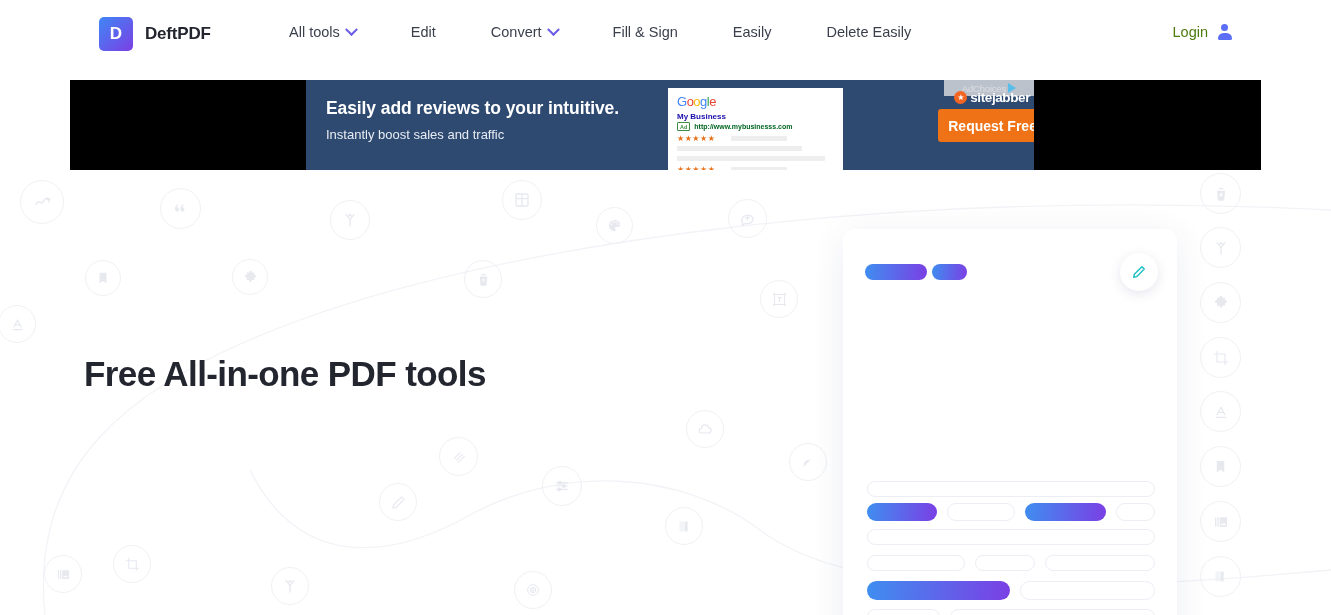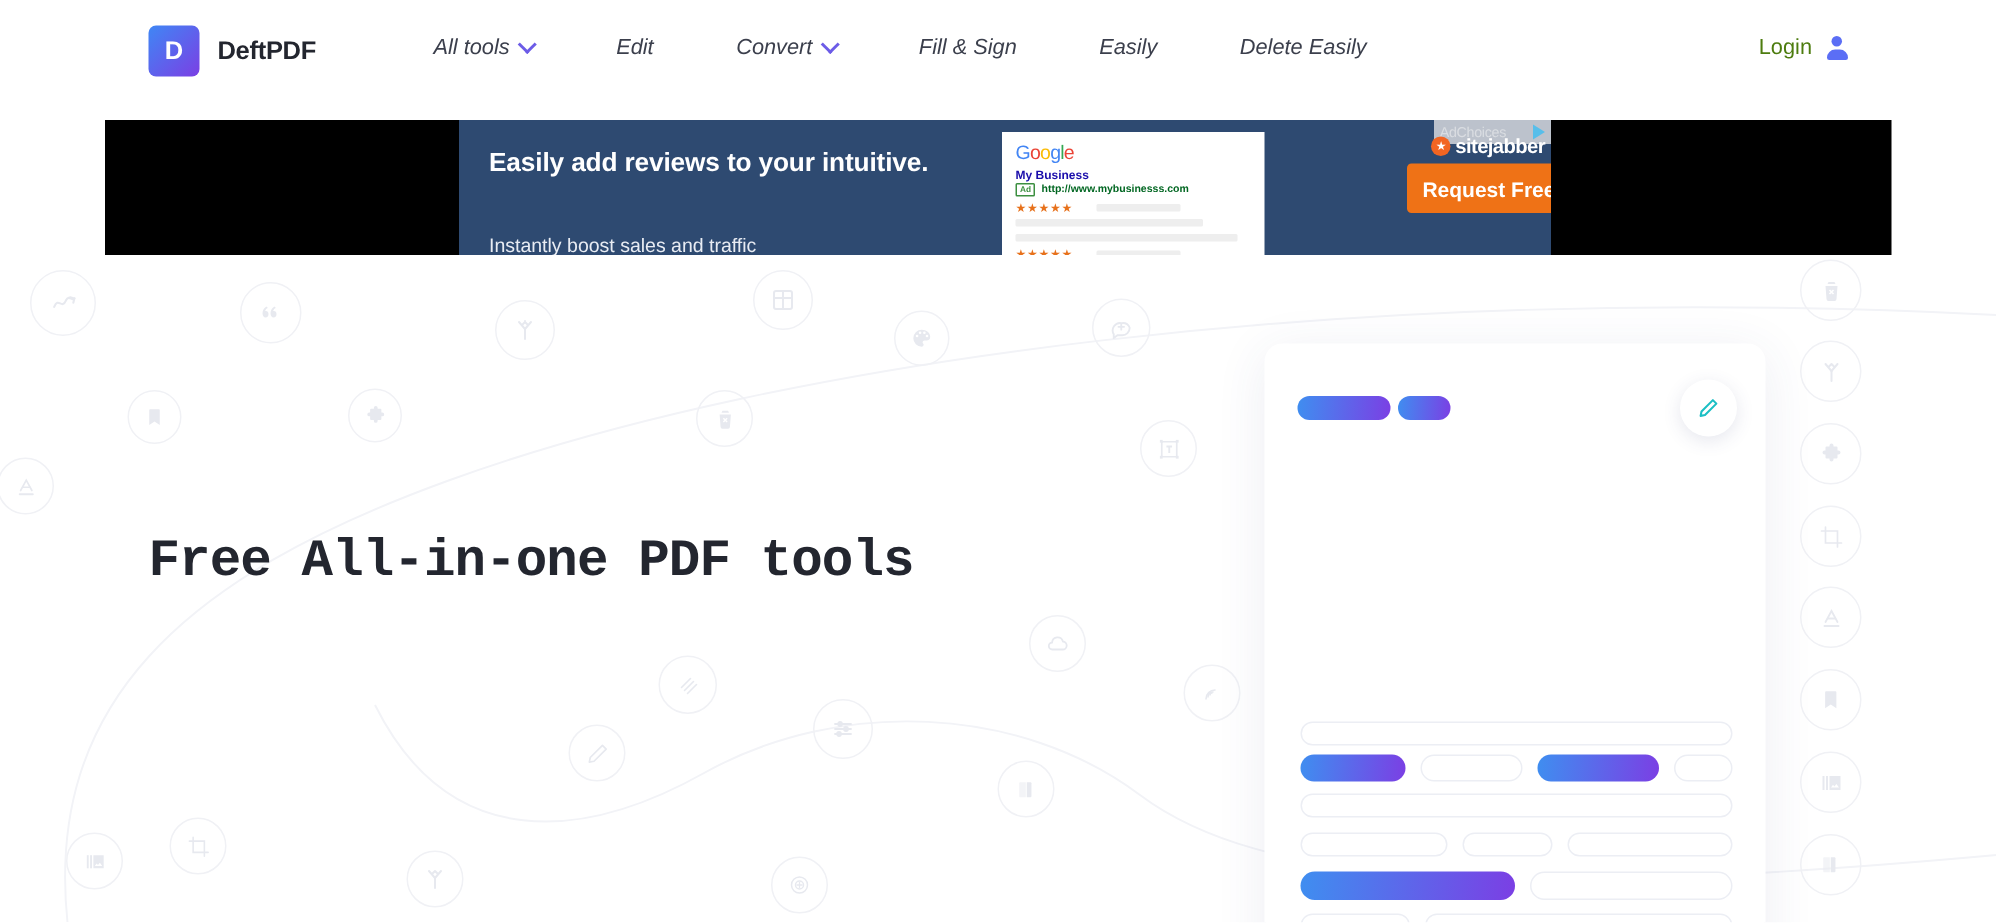--- a/index.html
+++ b/index.html
@@ -26,21 +26,21 @@
     background: linear-gradient(135deg, #3f87f5 0%, #7b3fe4 100%);
     display:flex; align-items:center; justify-content:center;
     color:#fff; font-size:17px; font-weight:bold; letter-spacing:0;
     font-family:"Liberation Sans", sans-serif;
   }
   .logo-text {
     font-size:17px; font-weight:bold; color:#23262f; letter-spacing:-0.2px;
   }
   .nav {
     position:absolute; left:289px; top:24px;
-    display:flex; gap:0px;font-style:italic;
+    display:flex; gap:0px;
   }
   .nav-item {
     display:flex; align-items:center; gap:7px;
     font-size:14.5px; color:#3b3f4c; padding:0 0; margin-right:55px;
     cursor:pointer; white-space:nowrap;
   }
   .nav-item:last-child { margin-right:0; }
   .chev {
     display:inline-block; width:9px; height:9px;
     border-right:2px solid #6c5ce7; border-bottom:2px solid #6c5ce7;
@@ -69,21 +69,21 @@
   .ad-unit {
     position:absolute; left:236px; top:0; width:728px; height:90px;
     background:#2e4a71; overflow:hidden;
   }
   .ad-head {
     position:absolute; left:20px; top:18px;
     color:#ffffff; font-size:17.5px; font-weight:bold; letter-spacing:-0.1px;
   }
   .ad-sub {
     position:absolute; left:20px; top:47px;
-    color:#e8ecf3; font-size:13px;margin-top:29px;
+    color:#e8ecf3; font-size:13px;
   }
   .ad-card {
     position:absolute; left:362px; top:8px; width:175px; height:90px;
     background:#ffffff; overflow:hidden;
   }
   .g-logo { position:absolute; left:9px; top:6px; font-size:13px; font-weight:500; letter-spacing:-0.5px;}
   .g-logo span:nth-child(1){color:#4285F4;} .g-logo span:nth-child(2){color:#EA4335;}
   .g-logo span:nth-child(3){color:#FBBC05;} .g-logo span:nth-child(4){color:#4285F4;}
   .g-logo span:nth-child(5){color:#34A853;} .g-logo span:nth-child(6){color:#EA4335;}
   .g-biz { position:absolute; left:9px; top:24px; font-size:8px; color:#1a0dab; font-weight:bold;}
@@ -94,22 +94,22 @@
   .g-stars2 { position:absolute; left:9px; top:77px; color:#e7711b; font-size:8px; letter-spacing:0.5px;}
   .g-bar { position:absolute; background:#eeeeee; height:5px; border-radius:1px;}
   .ad-cta {
     position:absolute; left:632px; top:29px; width:152px; height:33px;
     background:#ef7216; border-radius:3px;
     display:flex; align-items:center; justify-content:center;
     color:#ffffff; font-size:14px; font-weight:bold; cursor:pointer;
   }
   .adchoices {
     position:absolute; right:0px; top:0px; height:16px;
-    background:#c9cdd4; display:flex; align-items:center; gap:18px;
-    padding:0 4px; opacity:0.92;
+    background:#c9cdd4; display:flex; align-items:center; gap:2px;
+    padding:0 18px; opacity:0.92;
   }
   .adchoices-text{ font-size:9.5px; color:#e9eaec; font-weight:500; letter-spacing:-0.2px;}
   .adchoices-tri{ width:0;height:0;border-left:8px solid #5bc8f5;border-top:5px solid transparent;border-bottom:5px solid transparent;}
   .sitejabber {
     position:absolute; right:4px; top:10px;
     display:flex; align-items:center; gap:3px;
   }
   .sj-badge{
     width:13px;height:13px;border-radius:50%;background:#f26522;
     display:flex;align-items:center;justify-content:center;color:#fff;font-size:8px;
@@ -120,21 +120,21 @@
   .hero-bg { position:absolute; left:0; top:170px; width:1331px; height:445px; overflow:hidden; }
   .deco-svg { position:absolute; left:0; top:0; width:1331px; height:445px; }
   .deco-icon {
     position:absolute; border-radius:50%;
     border:1px solid #f0f1f5;
     display:flex; align-items:center; justify-content:center;
     color:#e7e9ef;
   }
   .deco-icon svg { display:block; }
 
-  .hero-text { position:absolute; left:99px; top:355px; z-index:20;font-family:Liberation Mono, monospace; }
+  .hero-text { position:absolute; left:84px; top:355px; z-index:20; }
   .hero-h1 {
     font-size:35px; font-weight:bold; color:#23262f; letter-spacing:-0.6px;
     line-height:1.1; white-space:nowrap;
   }
   .hero-p {
     margin-top:14px; font-size:21px; color:#3b3f4c; font-weight:400;
     letter-spacing:-0.2px; white-space:nowrap;
   }
   .cta-btn {
     position:absolute; left:99px; top:468px; z-index:20;

